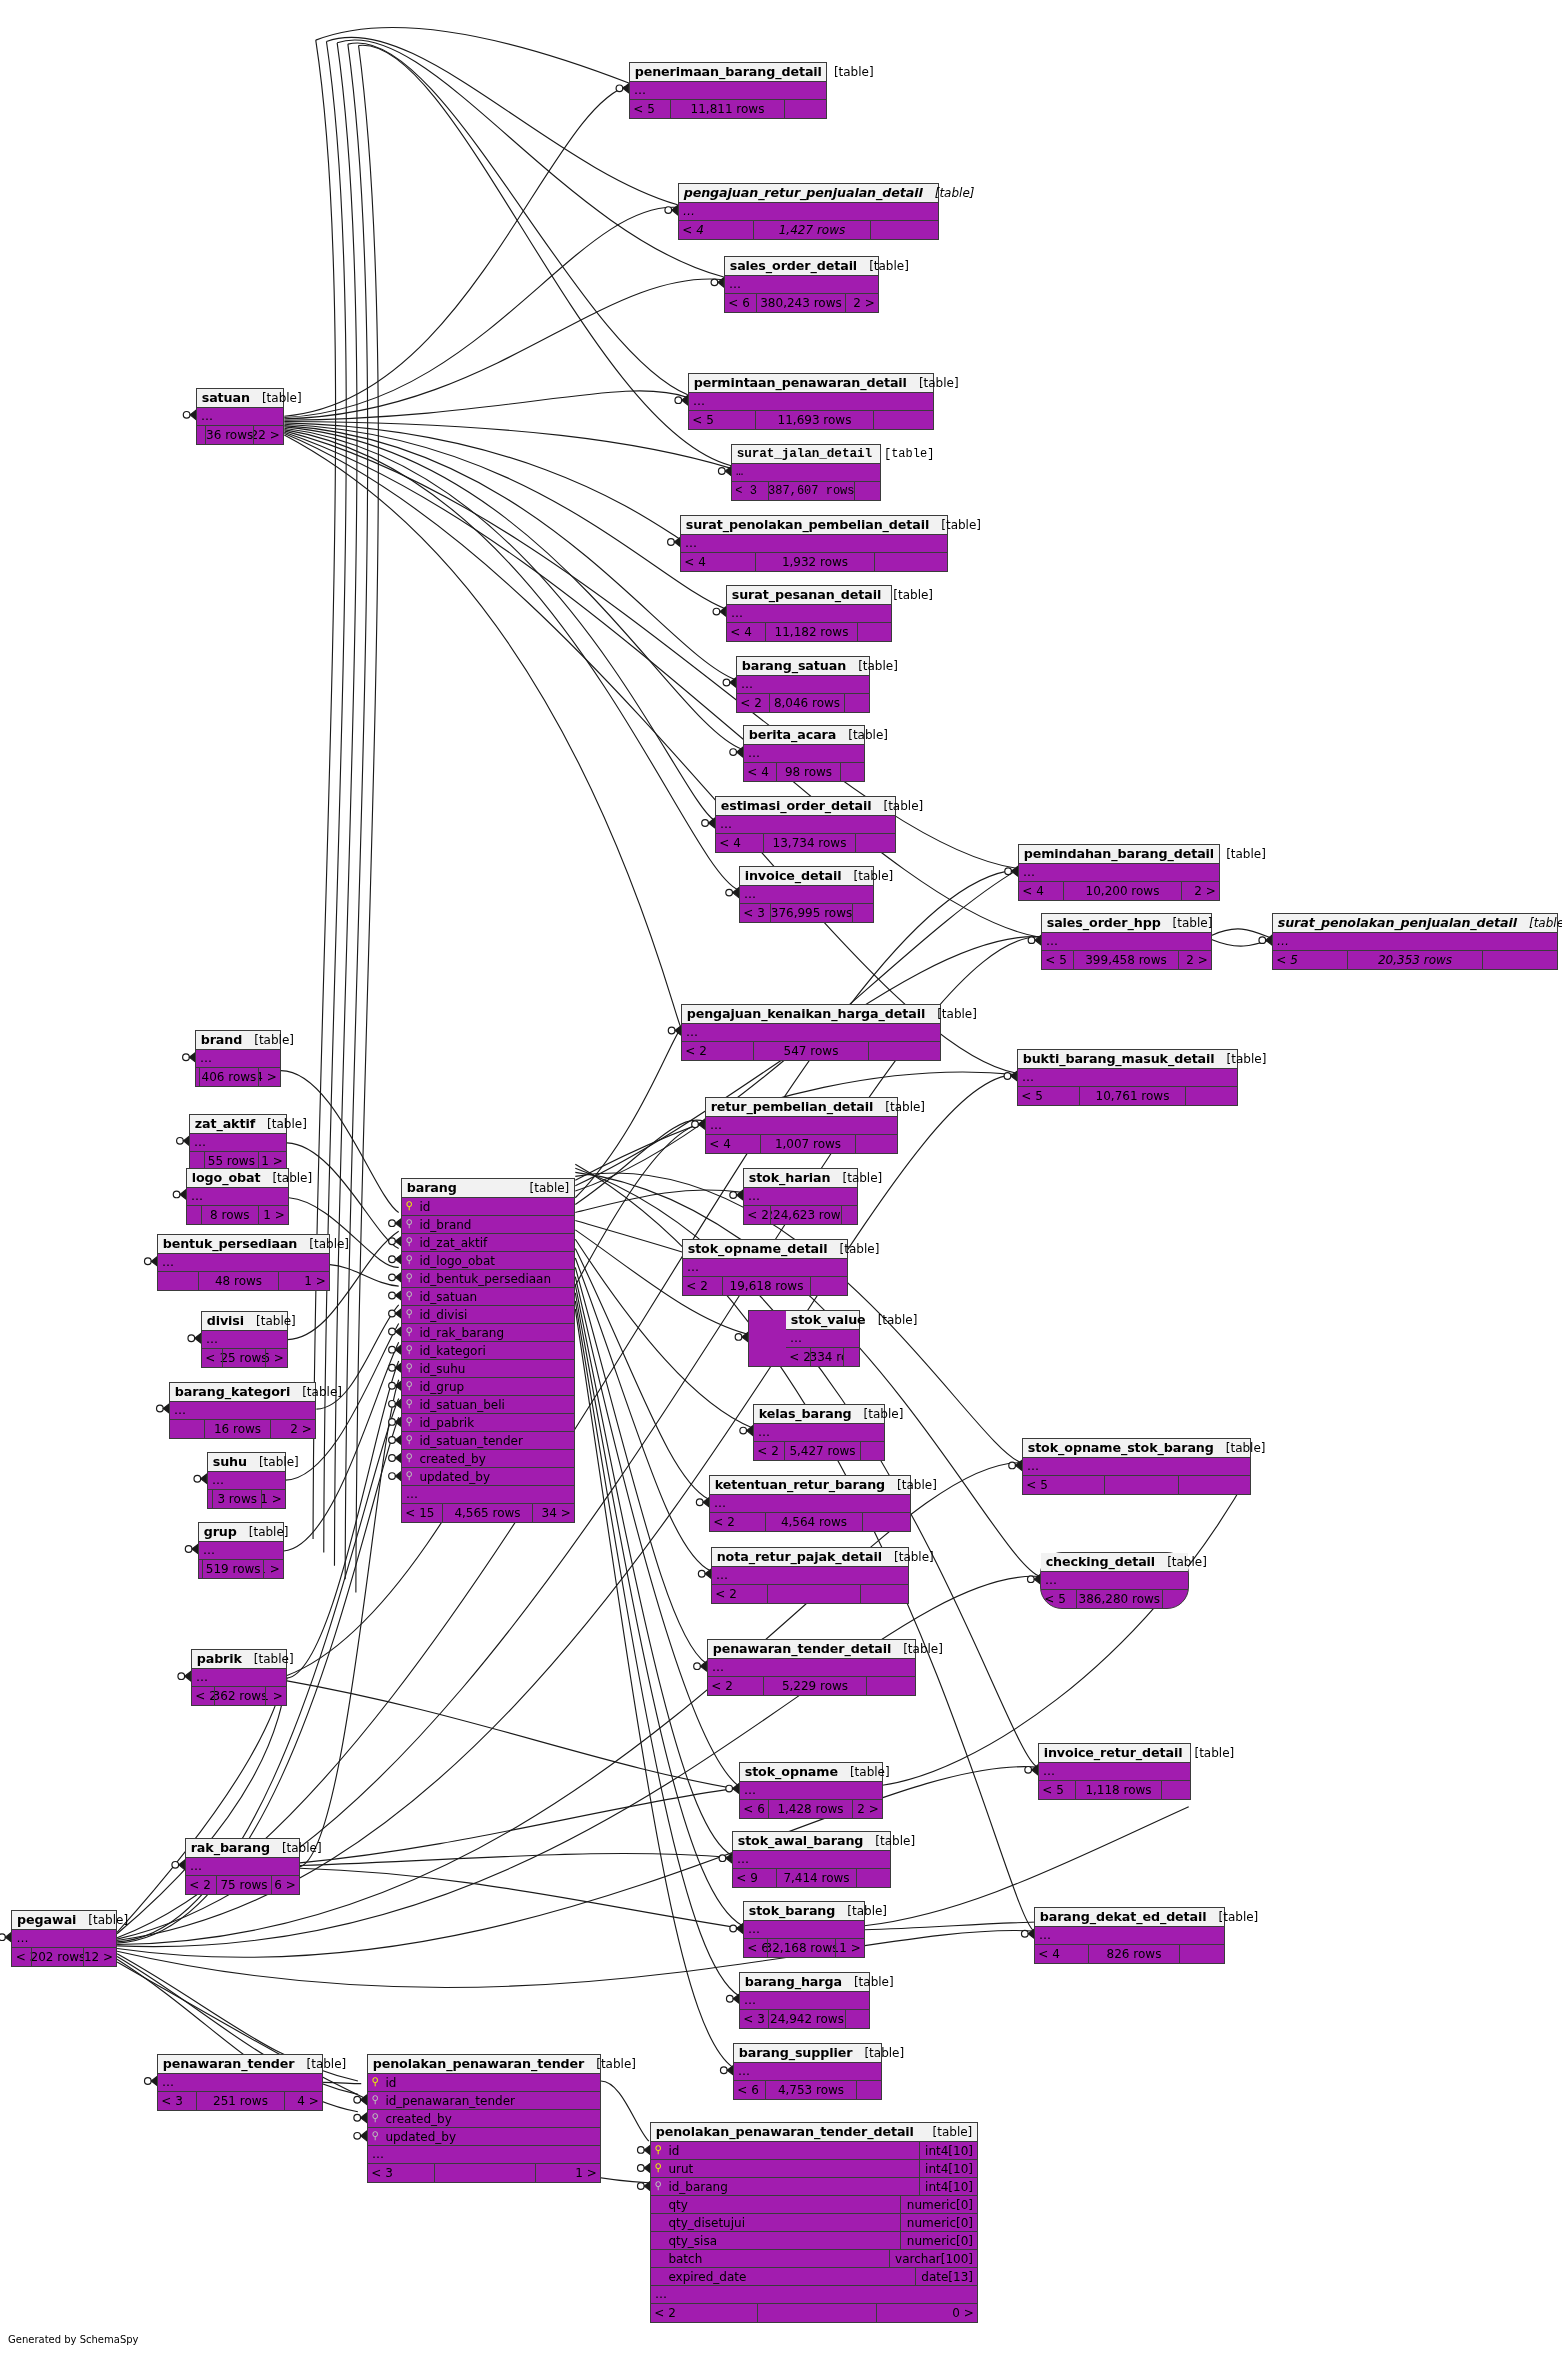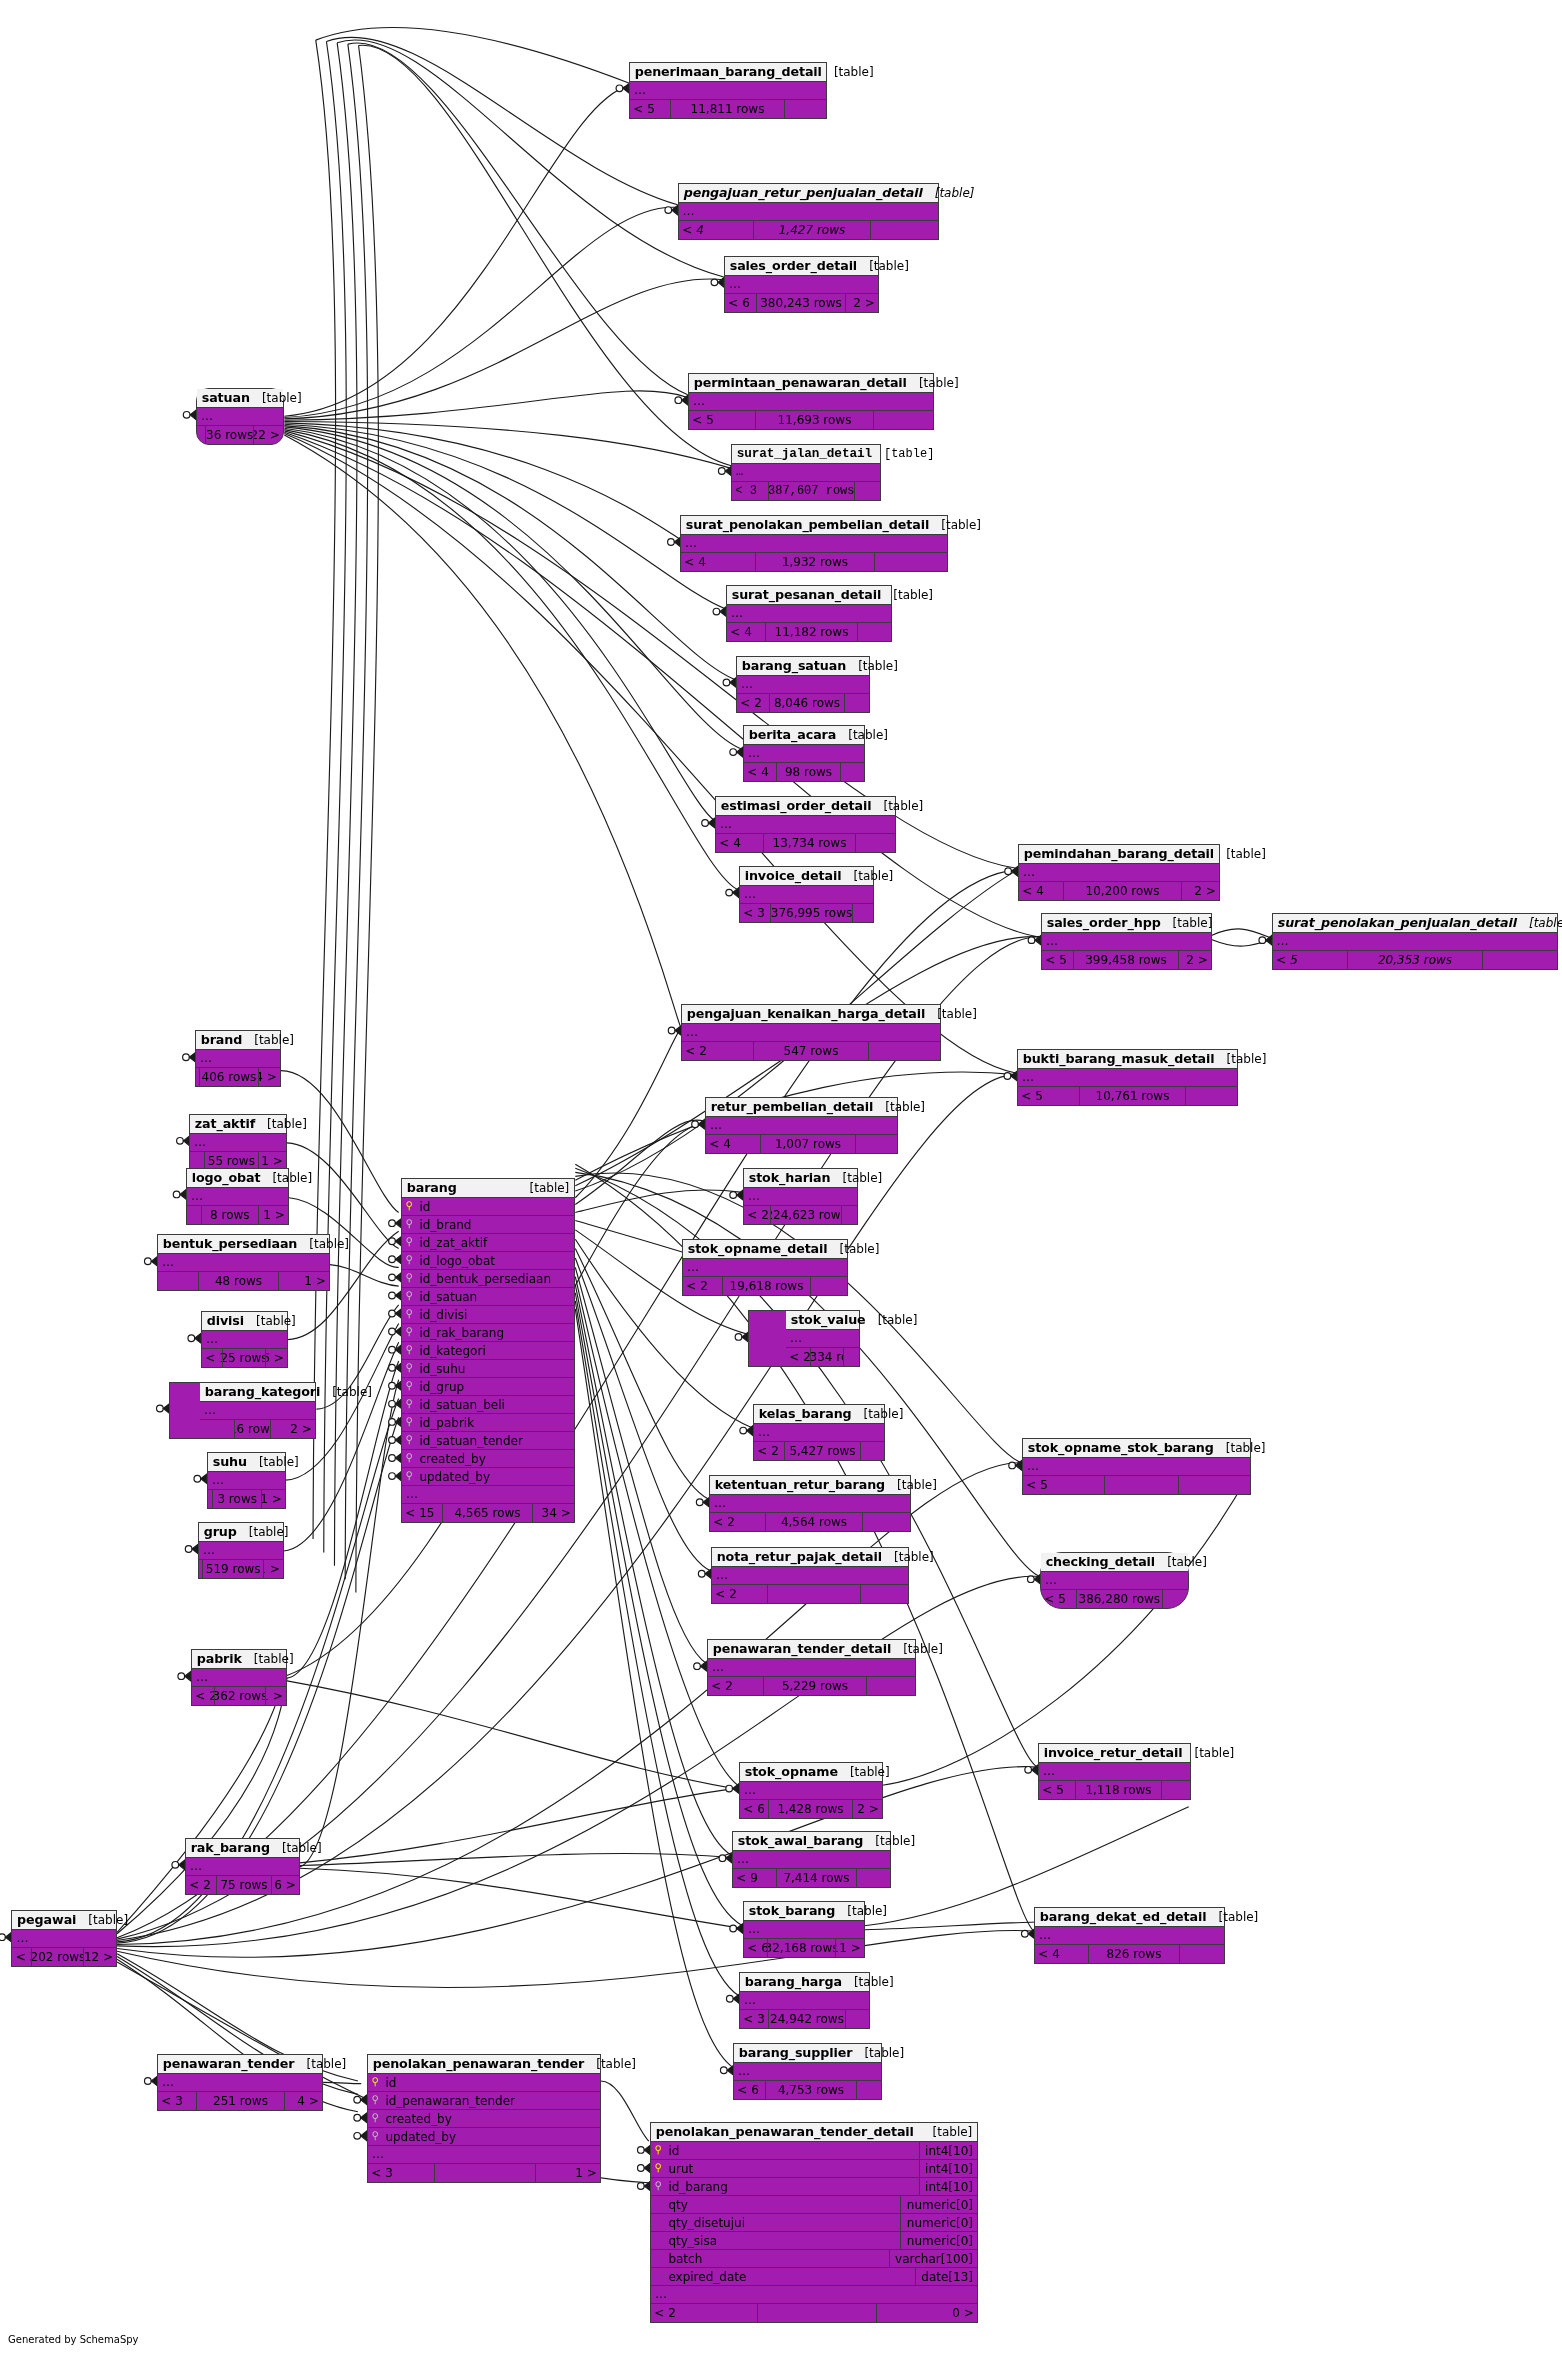--- a/index.html
+++ b/index.html
@@ -798,21 +798,21 @@
           <span class="nm">barang_dekat_ed_detail</span>
           <span class="tag">[table]</span>
         </div>
         <div class="dots">…</div>
         <div class="foot">
           <div class="c1" style="flex-basis:54px">&lt; 4</div>
           <div class="c2">826 rows</div>
           <div class="c3" style="flex-basis:44px"></div>
         </div>
       </div>
-      <div class="tbl" style="left: 196px; top: 388px; width: 88px; border-radius: 13px;">
+      <div class="tbl" style="left: 196px; top: 388px; width: 88px;">
         <div class="hdr">
           <span class="nm">satuan</span>
           <span class="tag">[table]</span>
         </div>
         <div class="dots">…</div>
         <div class="foot">
           <div class="c1" style="flex-basis:9.4px"></div>
           <div class="c2">36 rows</div>
           <div class="c3" style="flex-basis:29px">22 &gt;</div>
         </div>
@@ -870,21 +870,21 @@
           <span class="nm">divisi</span>
           <span class="tag">[table]</span>
         </div>
         <div class="dots">…</div>
         <div class="foot">
           <div class="c1" style="flex-basis:21.4px">&lt; 1</div>
           <div class="c2">25 rows</div>
           <div class="c3" style="flex-basis:21.4px">6 &gt;</div>
         </div>
       </div>
-      <div class="tbl" style="left: 169px; top: 1382px; width: 147px; padding-left: 30px;">
+      <div class="tbl" style="left: 169px; top: 1382px; width: 147px;">
         <div class="hdr">
           <span class="nm">barang_kategori</span>
           <span class="tag">[table]</span>
         </div>
         <div class="dots">…</div>
         <div class="foot">
           <div class="c1" style="flex-basis:35px"></div>
           <div class="c2">16 rows</div>
           <div class="c3" style="flex-basis:44px">2 &gt;</div>
         </div>

